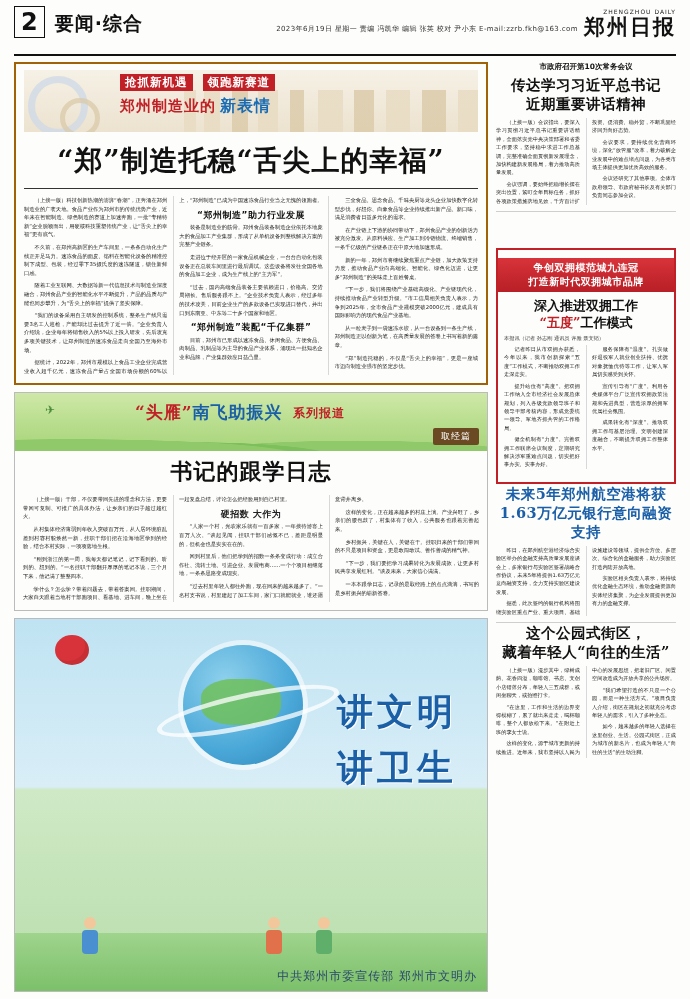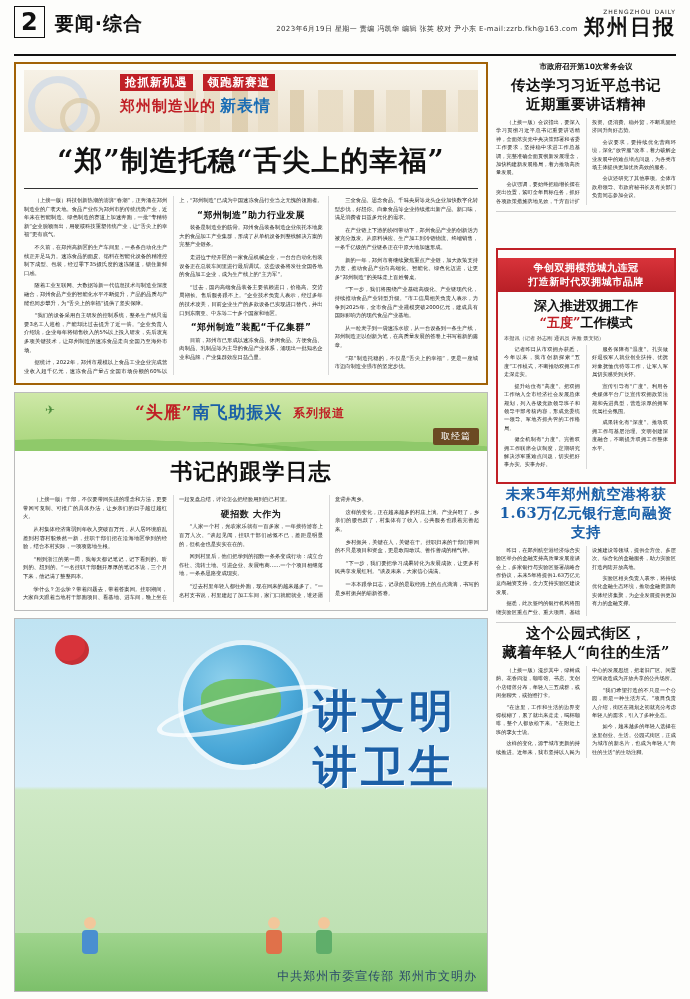--- a/index.html
+++ b/index.html
@@ -151,21 +151,21 @@
   .poster .person{position:absolute;bottom:34px;width:18px;height:40px;}
   .poster .p1{left:66px;}
   .poster .p2{left:250px;}
   .poster .p3{left:300px;}
   .poster .person .head{width:12px;height:12px;border-radius:50%;background:#f2c79b;margin:0 auto;}
   .poster .person .body{width:16px;height:24px;background:#4a8fd0;margin:1px auto 0;border-radius:4px;}
   .poster .p2 .body{background:#e0714a;}
   .poster .p3 .body{background:#5fae6a;}
   .poster-text{
     position:absolute;right:30px;top:64px;text-align:left;color:#1b5fa6;
-    font-size:44px;font-weight:bold;line-height:56px;letter-spacing:4px;
+    font-size:36px;font-weight:bold;line-height:56px;letter-spacing:4px;
     font-family:"DejaVu Serif","Liberation Serif",serif;
     text-shadow:1px 1px 0 #fff;
     margin-left:20px;
   }
   .poster-credit{
     position:absolute;right:10px;bottom:6px;font-size:12px;color:#2b4a6b;letter-spacing:1px;
   }
 
   
   .r-item{border-bottom:1px solid #cfcfcf;padding-bottom:6px;}

